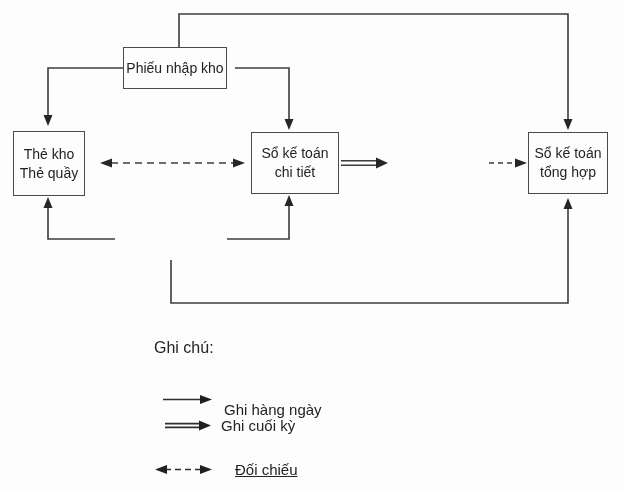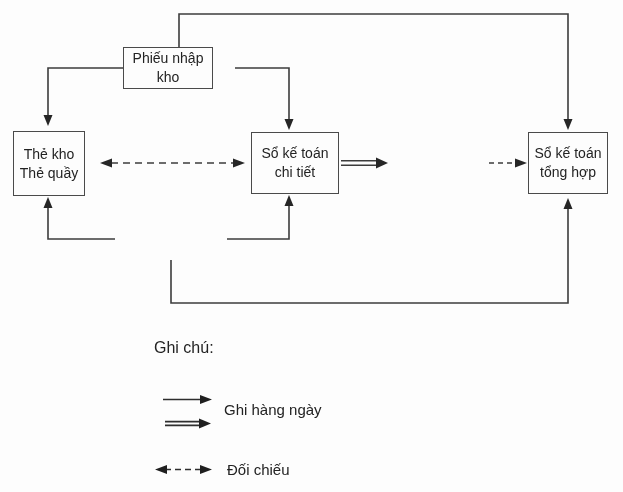--- a/index.html
+++ b/index.html
@@ -38,21 +38,21 @@
     background: #fdfdfd;
     display: flex;
     align-items: center;
     justify-content: center;
     text-align: center;
     font-size: 14px;
     line-height: 19px;
     white-space: pre-line;
     box-sizing: border-box;
   }
-  .node-a { left: 123px; top: 47px;  width: 90px; height: 42px; }
+  .node-a { left: 123px; top: 47px;  width: 104px; height: 42px; }
   .node-b { left: 13px;  top: 131px; width: 72px;  height: 65px; }
   .node-c { left: 251px; top: 132px; width: 88px;  height: 62px; }
   .node-d { left: 389px; top: 132px; width: 98px;  height: 62px; }
   .node-e { left: 528px; top: 132px; width: 80px;  height: 62px; }
   .node-f { left: 115px; top: 218px; width: 112px; height: 42px; }
   .legend-title {
     position: absolute;
     left: 154px;
     top: 339px;
     font-size: 16px;
@@ -64,21 +64,21 @@
   }
   .legend-row svg { display: block; }
   .legend-row svg line { stroke: #2e2e2e; stroke-width: 1.6; }
   .legend-row svg polygon { fill: #1f1f1f; }
   .legend-label { font-size: 15px; }
   .row-daily     { left: 162px; top: 381px; }
   .row-periodend { left: 164px; top: 417px; }
   .row-reconcile { left: 155px; top: 461px; }
   .row-daily .legend-label     { margin-left: 11px; margin-top: 20px; }
   .row-periodend .legend-label { margin-left: 9px; }
-  .row-reconcile .legend-label { margin-left: 15px; }
+  .row-reconcile .legend-label { margin-left: 23px; text-decoration: underline; }
 </style>
 </head>
 <body>
 
 <div class="figure">
 
   <svg class="connectors" viewBox="0 0 623 492" xmlns="http://www.w3.org/2000/svg">
 
     <path d="M179,47 L179,14 L568,14 L568,119"></path>
     <polygon points="568,130 563.5,119 572.5,119"></polygon>
@@ -127,20 +127,21 @@
     </svg>
     <span class="legend-label">Ghi hàng ngày</span>
   </div>
 
   <div class="legend-row row-periodend">
     <svg width="48" height="13" viewBox="0 0 48 13">
       <line x1="1" y1="4.6" x2="36" y2="4.6"></line>
       <line x1="1" y1="8.4" x2="36" y2="8.4"></line>
       <polygon points="47,6.5 35,1.5 35,11.5"></polygon>
     </svg>
+    <span class="legend-label">Ghi cuối kỳ</span>
   </div>
 
   <div class="legend-row row-reconcile">
     <svg width="57" height="13" viewBox="0 0 57 13">
       <line x1="10" y1="6.5" x2="47" y2="6.5" stroke-dasharray="6 4"></line>
       <polygon points="0,6.5 12,2 12,11"></polygon>
       <polygon points="57,6.5 45,2 45,11"></polygon>
     </svg>
     <span class="legend-label">Đối chiếu</span>
   </div>

